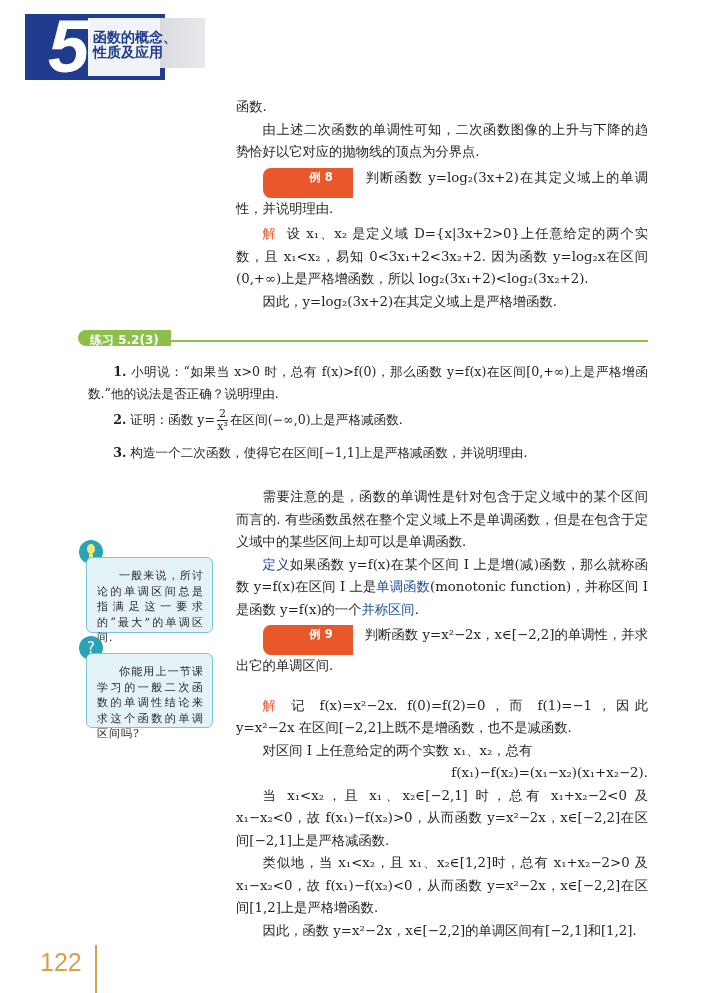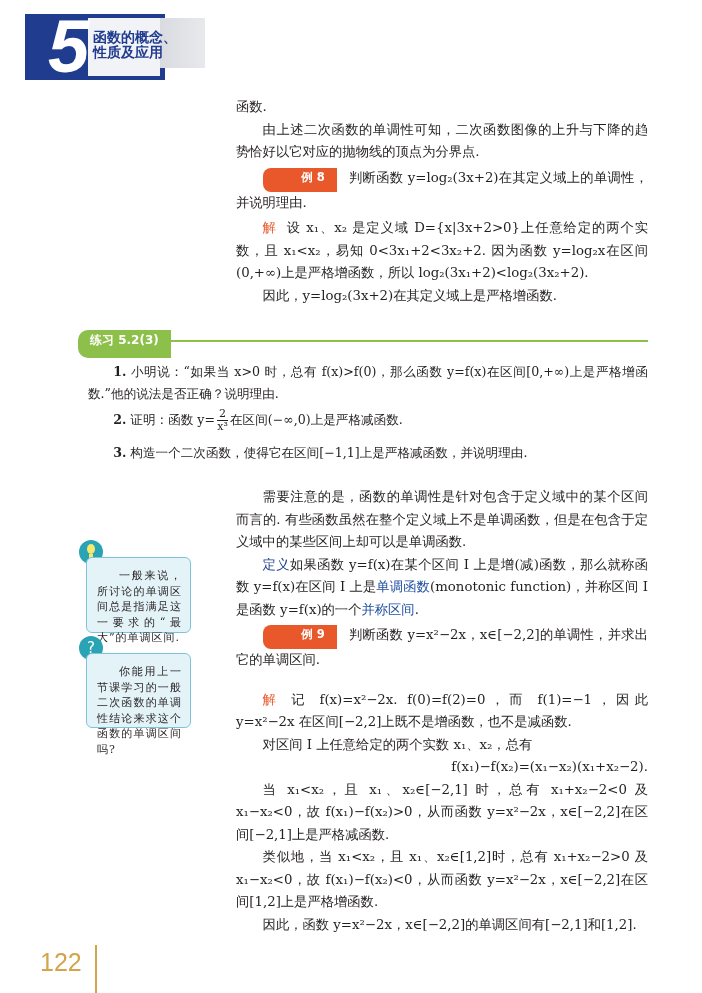--- a/index.html
+++ b/index.html
@@ -28,44 +28,44 @@
     position: absolute; left: 93px; top: 30px; font-family: "DejaVu Sans", sans-serif;
     font-size: 14px; font-weight: bold; color: #1f3c8f; line-height: 15px;
   }
   .text {
     position: absolute; left: 236px; width: 412px; font-size: 13.3px; line-height: 22.5px;
     text-align: justify;
   }
   .p { text-indent: 2em; }
   .tag-example {
     display: inline-block; background: #e8582a; color: #fff; font-family: "DejaVu Sans", sans-serif;
-    font-size: 11.5px; font-weight: bold; padding: 0 12px; height: 24px; line-height: 19px;
+    font-size: 11.5px; font-weight: bold; padding: 0 20px; height: 30px; line-height: 19px;
     border-radius: 8px 0 0 8px; margin-right: 12px; vertical-align: 1px;
   }
   .sol { color: #e8582a; font-family: "DejaVu Sans", sans-serif; margin-right: 10px; }
   .def { color: #1f3c8f; font-family: Liberation Sans, sans-serif; }
   .blue { color: #1f4fa0; font-family: Liberation Serif, serif; }
   .exercise-bar {
     position: absolute; left: 78px; top: 330px; width: 570px; height: 22px;
   }
   .exercise-tag {
-    position: absolute; left: 0; top: 0; height: 28px; line-height: 20px; padding: 0 12px 0 12px;
+    position: absolute; left: 0; top: 0; height: 16px; line-height: 20px; padding: 0 12px 0 12px;
     background: #8dc04a; color: #fff; font-family: "DejaVu Sans", sans-serif; font-weight: bold;
     font-size: 12px; border-radius: 10px 0 0 10px;
   }
   .exercise-line {
     position: absolute; left: 92px; top: 10px; right: 0; height: 1.5px; background: #8dc04a;
   }
   .ex-text { position: absolute; left: 88px; width: 560px; font-size: 12.6px; line-height: 22px; text-align: justify; }
   .ex-num { font-weight: bold; }
   .frac { display: inline-block; vertical-align: middle; text-align: center; font-size: 11px; line-height: 12px; margin: 0 2px; }
   .frac span { display: block; }
   .frac .num { border-bottom: 1px solid #231f20; padding: 0 2px; }
   .sidebox {
-    position: absolute; left: 86px; width: 105px; background: #e4f3f8; border: 1.5px solid #7ec4d9;
+    position: absolute; left: 86px; width: 127px; background: #e4f3f8; border: 1.5px solid #7ec4d9;
     border-radius: 6px; font-size: 11px; line-height: 15.5px; padding: 10px 8px 6px 10px;
     text-align: justify; letter-spacing: 1px;
   }
   .side-icon {
     position: absolute; left: 79px; width: 24px; height: 24px; border-radius: 50%;
     background: #2aa3b5; color: #fff; text-align: center; line-height: 24px;
     font-family: "DejaVu Sans", sans-serif; font-size: 15px;
   }
   .bulb {
     position: absolute; left: 8px; top: 4px; width: 8px; height: 10px; border-radius: 50%; background: #f7e86e;

